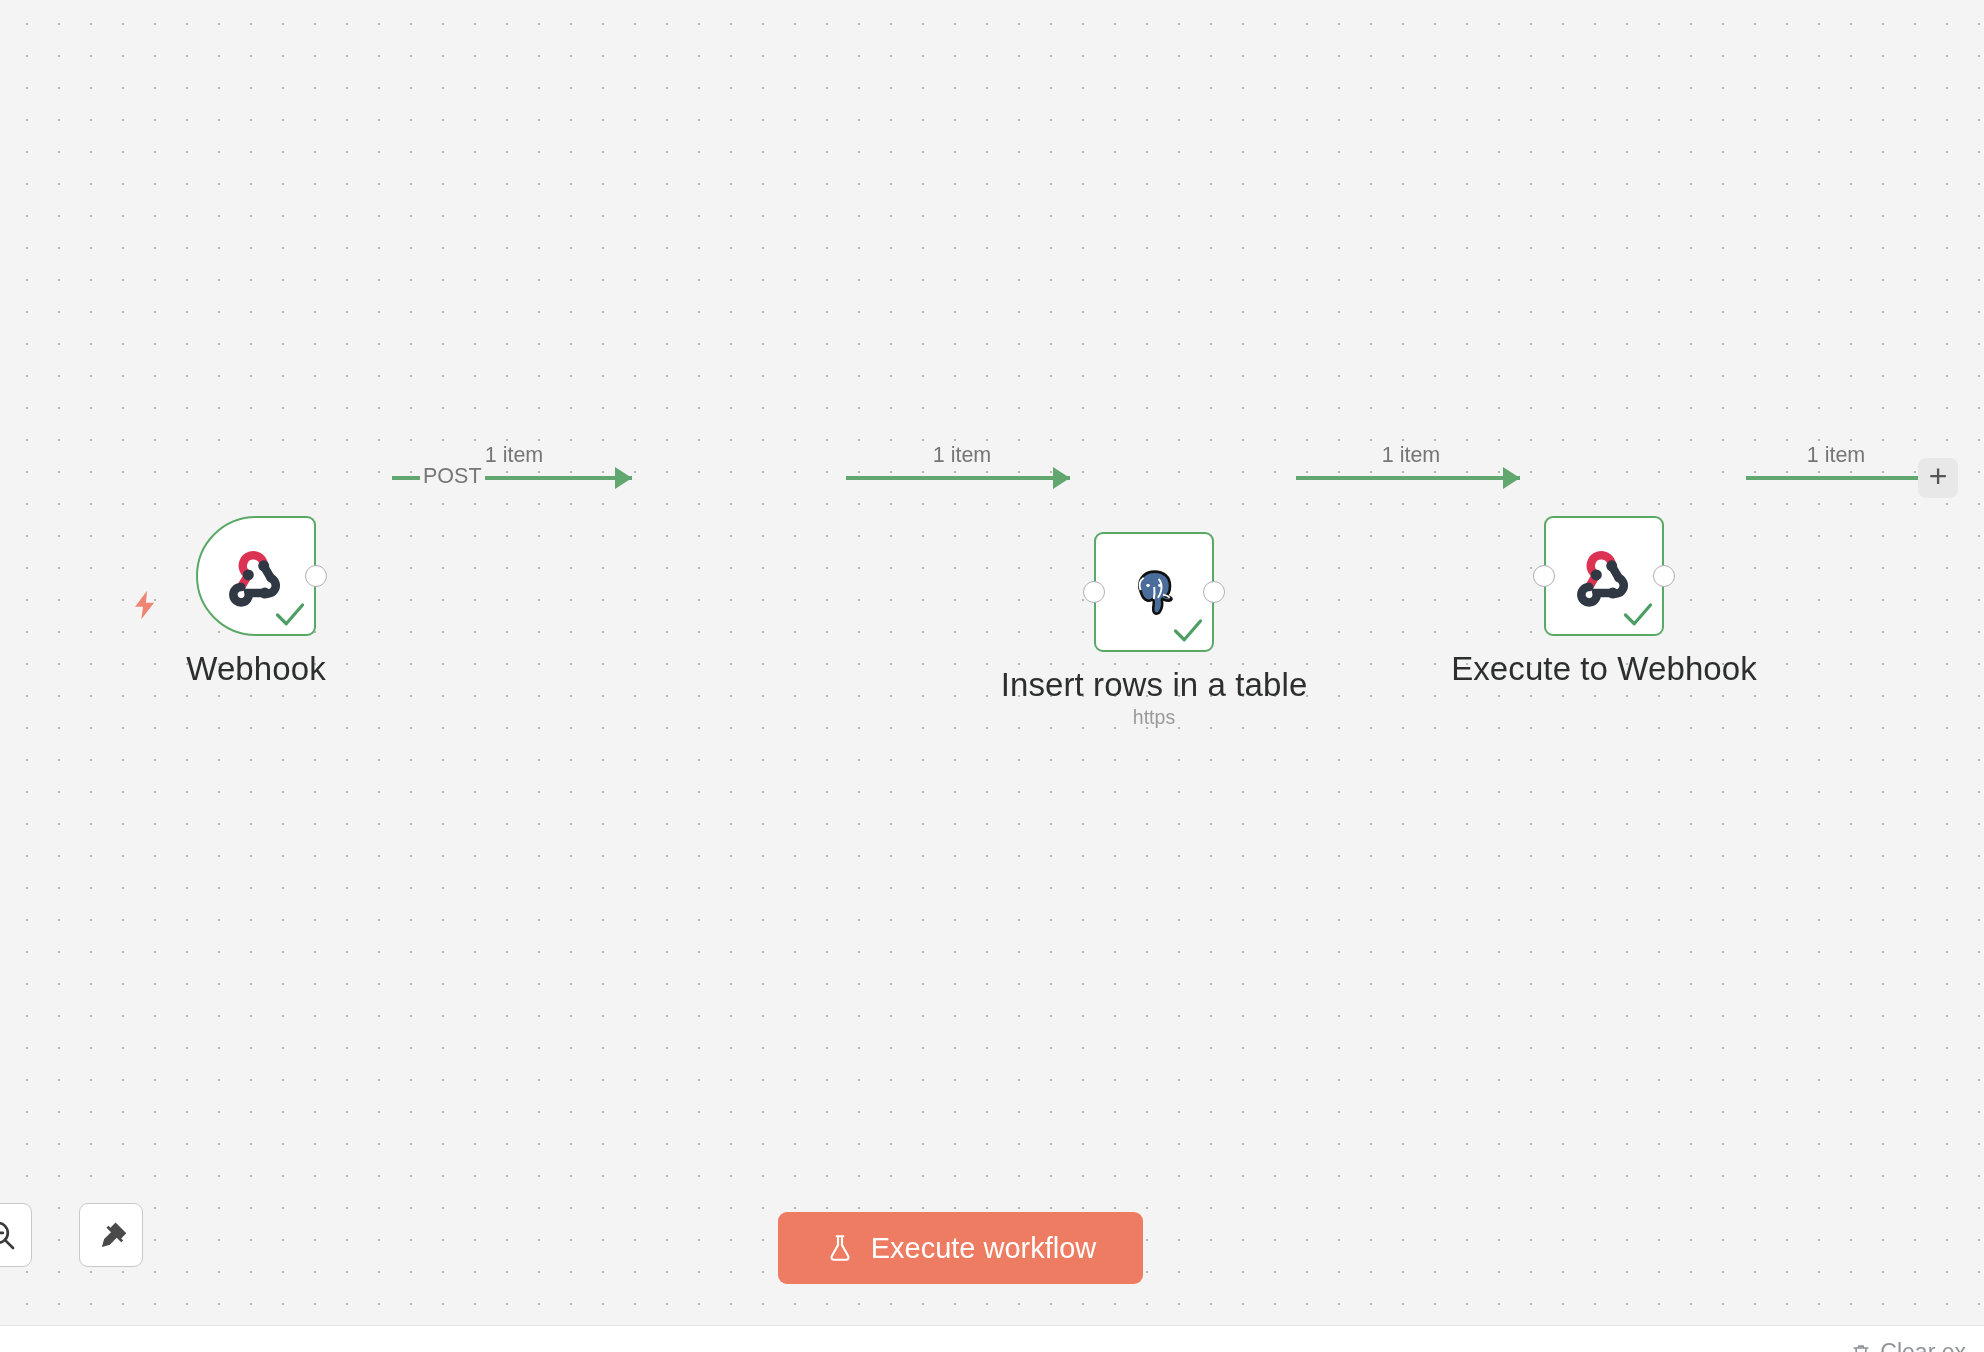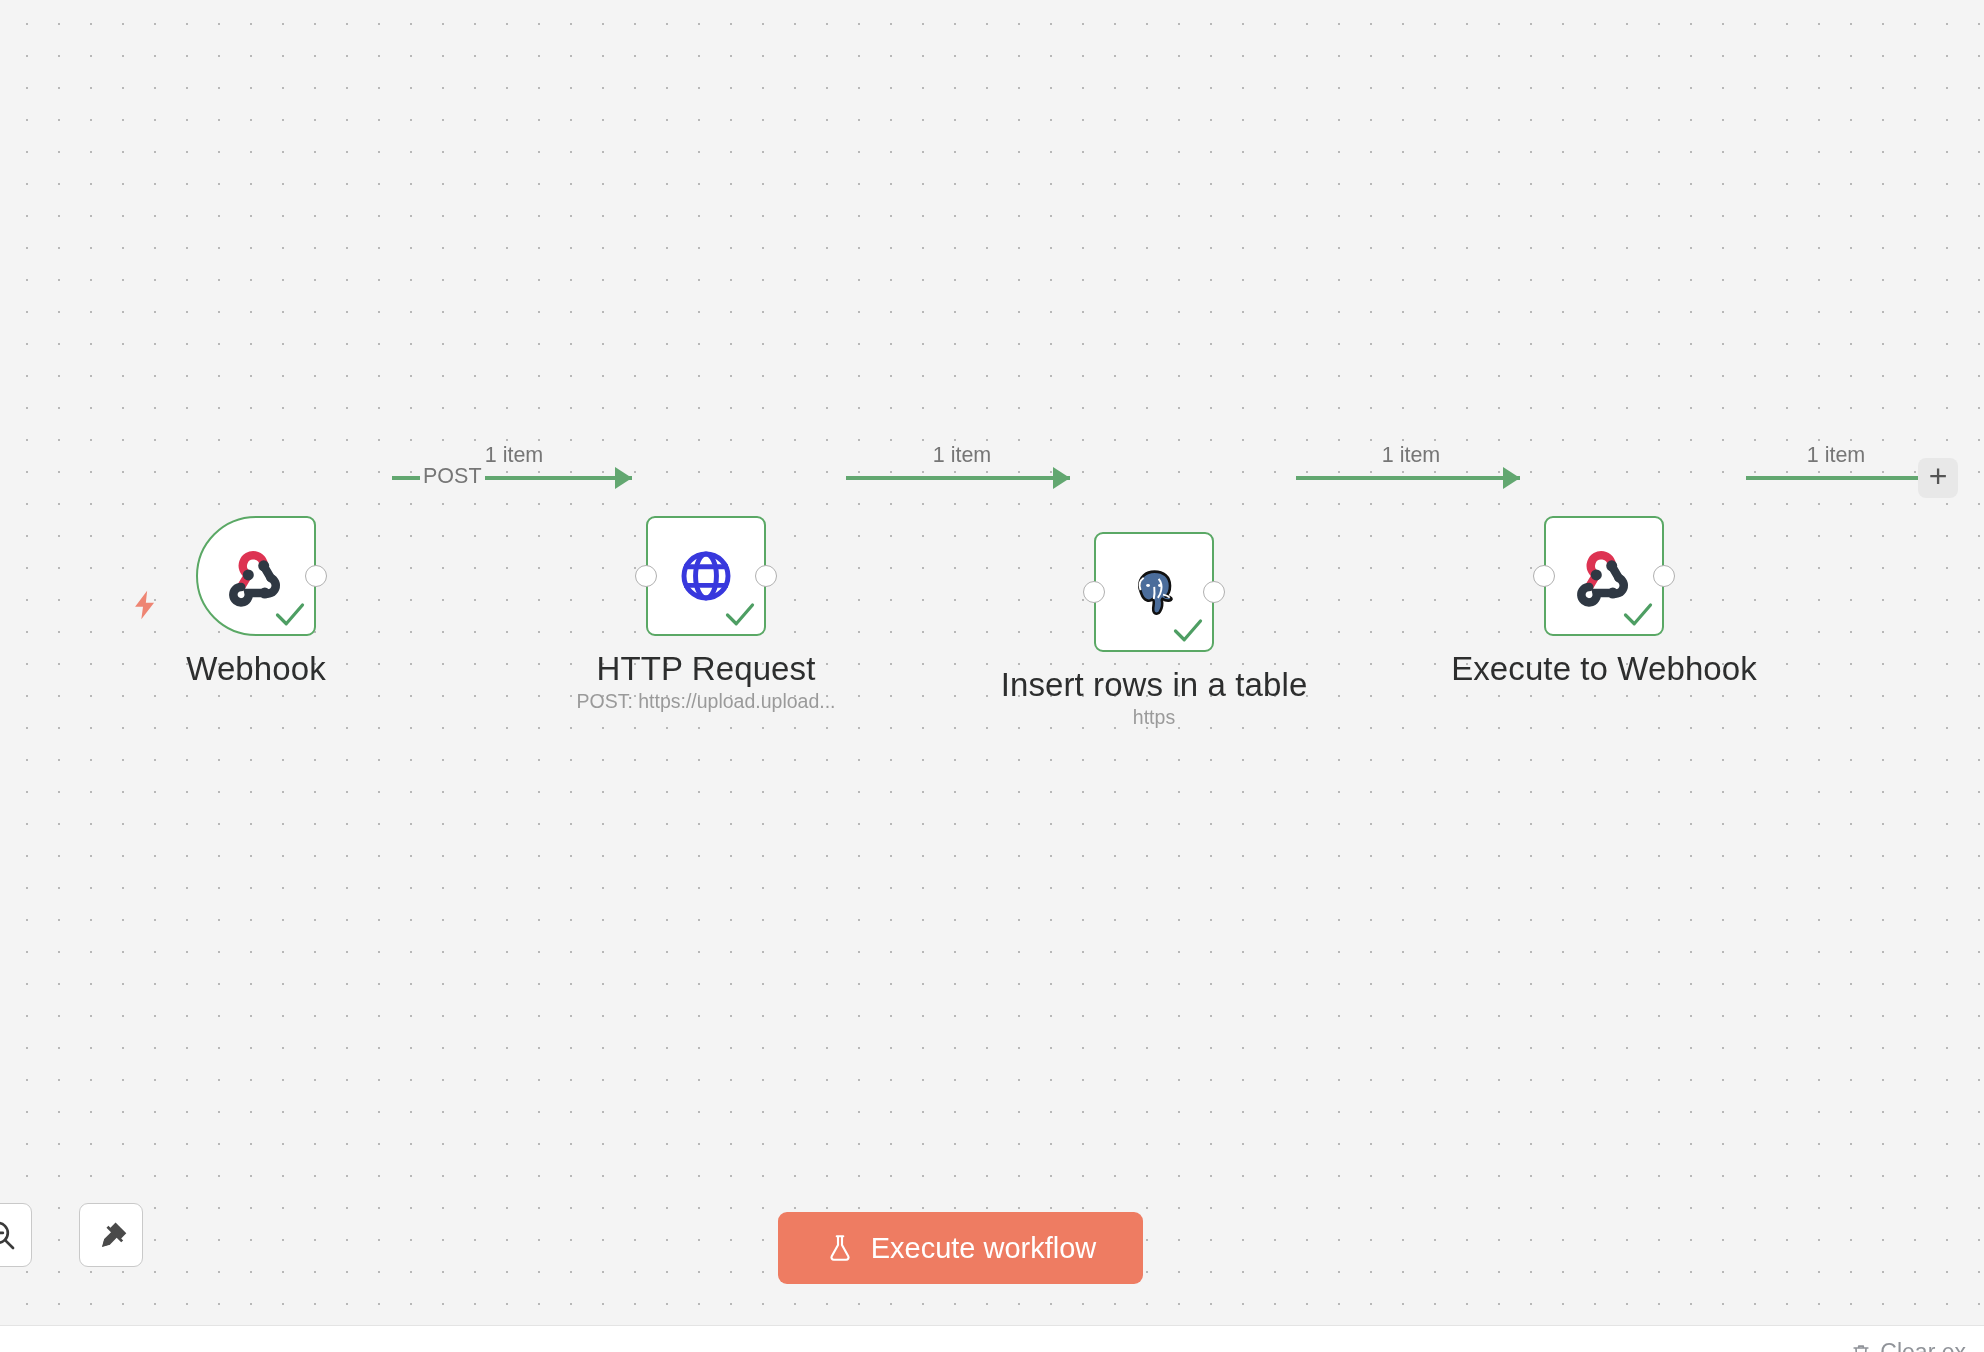--- a/index.html
+++ b/index.html
@@ -203,41 +203,20 @@
       </div>
       <div class="node-check">
         <svg viewBox="0 0 24 20" width="30" height="26">
           <path d="M2 10 L9 17 L22 2" fill="none" stroke="#4e9e63" stroke-width="2.6" stroke-linecap="round" stroke-linejoin="round"></path>
         </svg>
       </div>
       <div class="endpoint out"></div>
       <div class="node-label">Webhook</div>
     </div>
 
-    <div class="node" style="left:646px; top:516px;">
-      <div class="node-icon">
-        <svg viewBox="0 0 48 48" width="66" height="66">
-          <g fill="none" stroke="#3838dd" stroke-width="3.6">
-            <circle cx="24" cy="24" r="16"></circle>
-            <ellipse cx="24" cy="24" rx="7.6" ry="16"></ellipse>
-            <line x1="8" y1="17.2" x2="40" y2="17.2"></line>
-            <line x1="8" y1="30.8" x2="40" y2="30.8"></line>
-          </g>
-        </svg>
-      </div>
-      <div class="node-check">
-        <svg viewBox="0 0 24 20" width="30" height="26">
-          <path d="M2 10 L9 17 L22 2" fill="none" stroke="#4e9e63" stroke-width="2.6" stroke-linecap="round" stroke-linejoin="round"></path>
-        </svg>
-      </div>
-      <div class="endpoint in"></div>
-      <div class="endpoint out"></div>
-      <div class="node-label">HTTP Request</div>
-      <div class="node-subtitle">POST: https://upload.upload...</div>
-    </div>
 
     <div class="node" style="left:1094px; top:532px;">
       <div class="node-icon">
         <svg viewBox="0 0 48 48" width="62" height="62">
           <g>
 
             <path d="M12.6 19.5 C12.6 12.4 17.8 8.2 24.4 8.2 C31.4 8.2 36.4 12.2 36.4 19.2
                      C36.4 23.4 34.8 26.2 33.0 27.6 C34.6 27.3 36.6 27.8 37.4 28.8
                      C38.1 29.7 36.8 30.7 35.0 30.7 C33.4 30.7 31.6 30.0 30.5 29.2
                      L30.0 30.2 C30.6 32.6 30.2 36.6 28.6 39.2 C27.6 40.9 25.6 41.2 24.4 40.2

